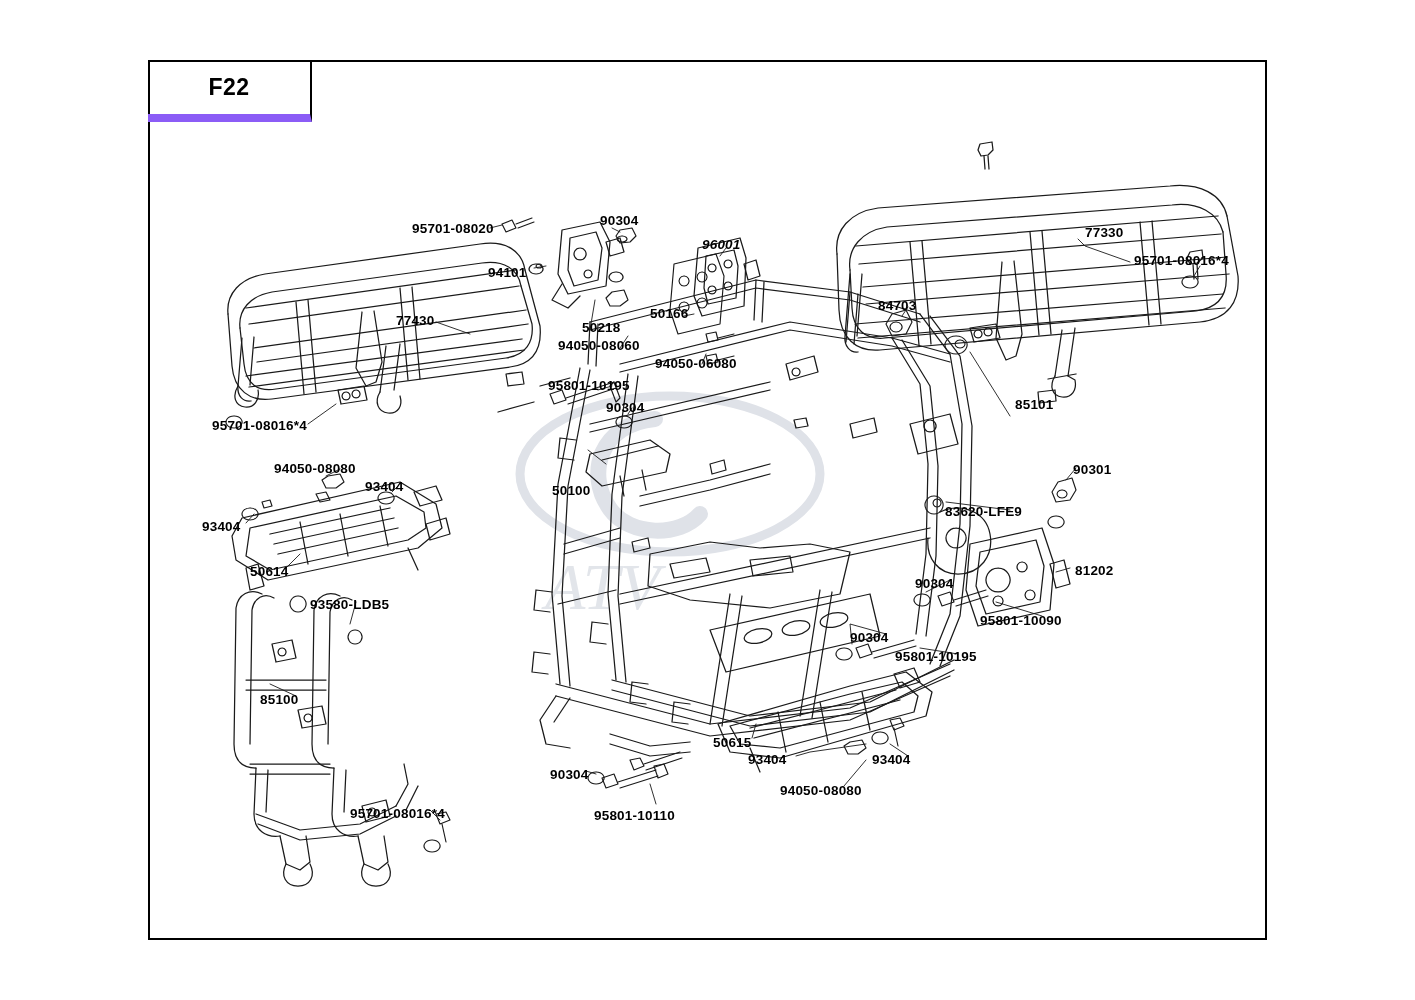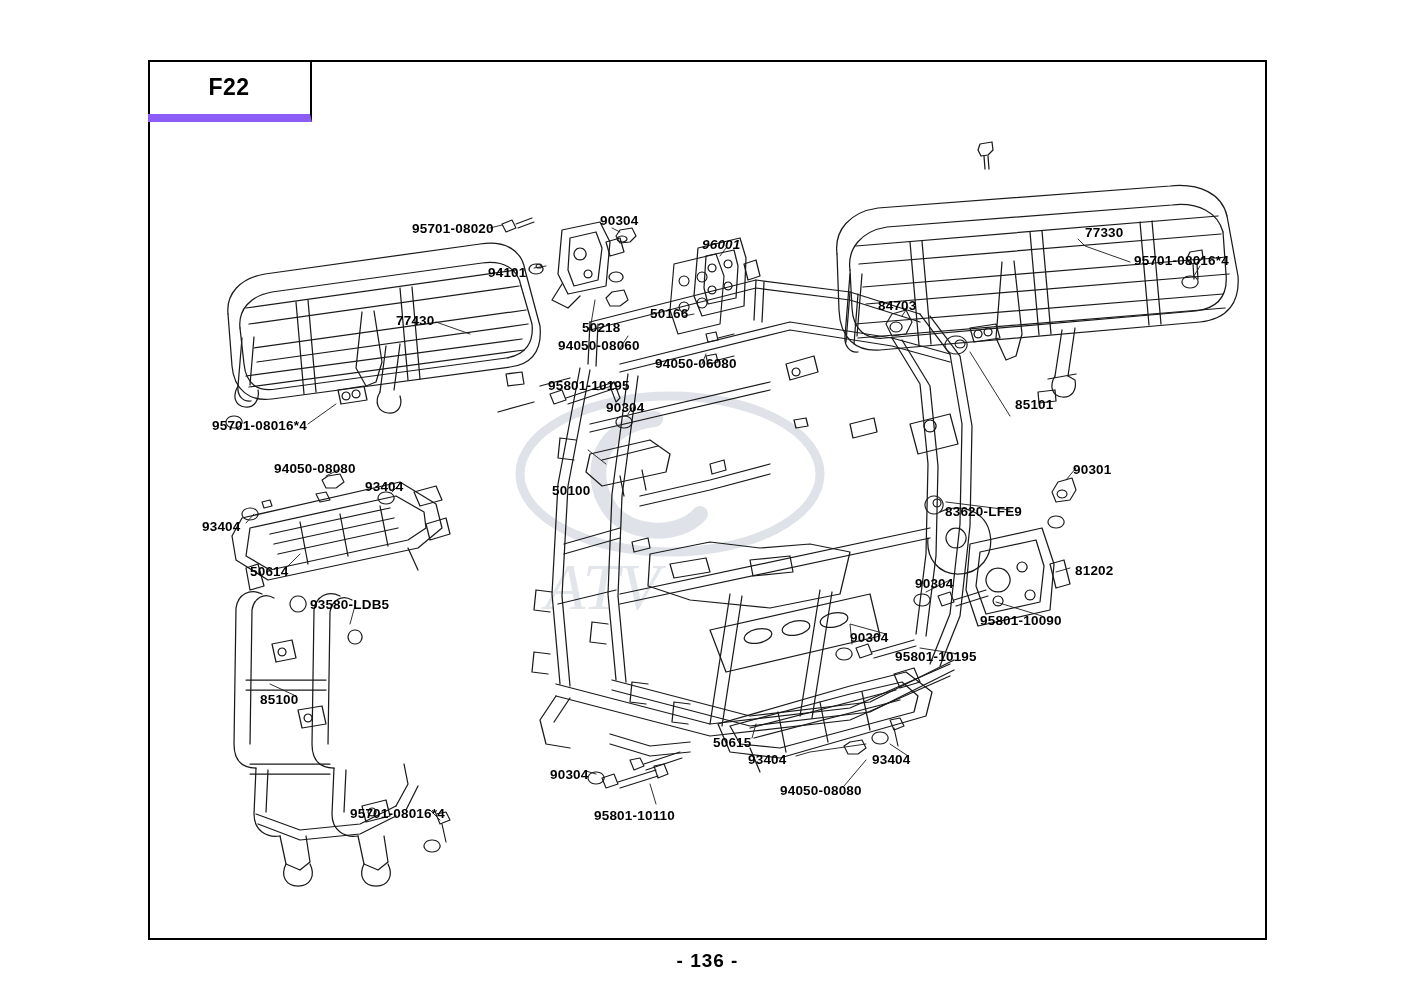--- a/index.html
+++ b/index.html
@@ -547,15 +547,14 @@
     <div class="callout" style="left:745px; top:525px;">95801-10195</div>
     <div class="callout" style="left:563px; top:611px;">50615</div>
     <div class="callout" style="left:598px; top:628px;">93404</div>
     <div class="callout" style="left:722px; top:628px;">93404</div>
     <div class="callout" style="left:630px; top:659px;">94050-08080</div>
     <div class="callout" style="left:400px; top:643px;">90304</div>
     <div class="callout" style="left:444px; top:684px;">95801-10110</div>
 
   </div>
 
-  <div class="page-number">- 136 -</div>
 
 </div>
 
 </body></html>

